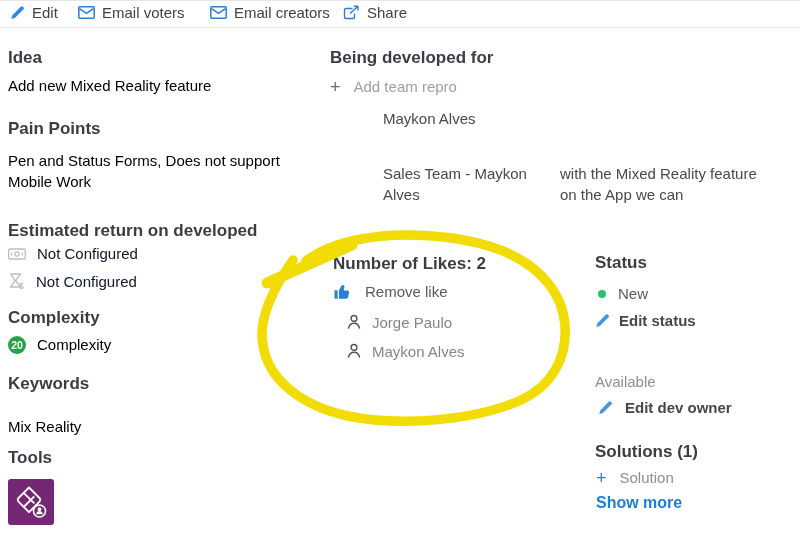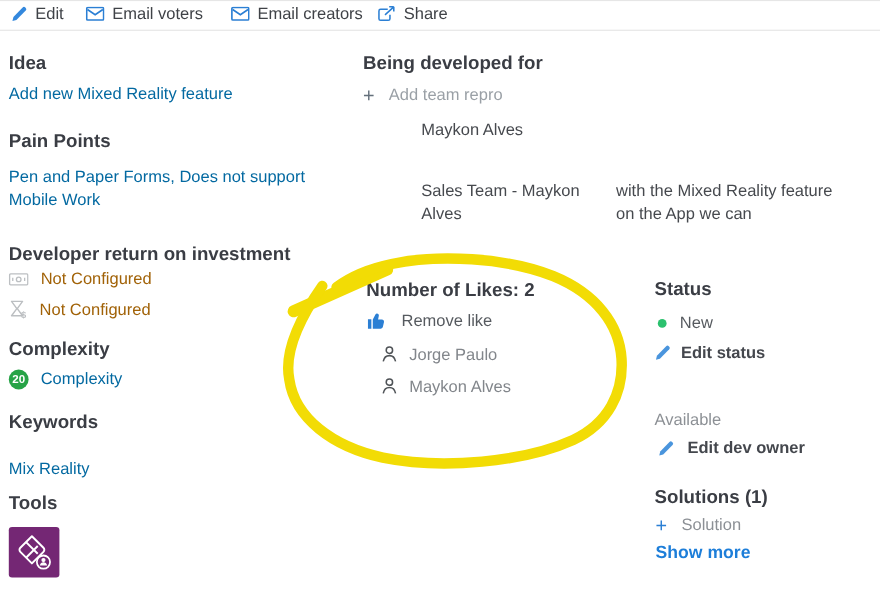--- a/index.html
+++ b/index.html
@@ -12,23 +12,23 @@
     position:absolute;left:0;top:0;width:800px;height:26px;
     border-top:1px solid #e6e6e6;border-bottom:1px solid #e4e4e4;background:#fff;
   }
   .tb-item{
     position:absolute;top:3px;display:flex;align-items:center;gap:7px;
     font-size:15px;color:#3f4247;cursor:pointer;white-space:nowrap;
   }
   
   .abs{position:absolute;}
   .h1{font-size:17px;font-weight:700;color:#3a3d44;white-space:nowrap;}
-  .body-gray{font-size:15px;color:#0369a1;line-height:21px;}
+  .body-gray{font-size:15px;color:#000000;line-height:21px;}
   .body-dark{font-size:15px;color:#46494e;line-height:21px;}
-  .faint{font-size:15px;color:#a16207;}
+  .faint{font-size:15px;color:#0f172a;}
   .row{display:flex;align-items:center;gap:11px;}
   .plus{font-size:18px;line-height:16px;font-weight:400;}
   .plus.gray{color:#64707b;}
   .plus.blue{color:#2b7fd4;}
   .badge{
     width:18px;height:18px;border-radius:50%;background:#27a347;color:#fff;
     font-size:10.5px;font-weight:700;display:flex;align-items:center;justify-content:center;text-align:center;
   }
   .dot{width:8px;height:8px;border-radius:50%;background:#2bc16e;}
   .editlink{font-size:15px;font-weight:700;color:#44474d;cursor:pointer;}
@@ -80,23 +80,23 @@
           </svg>
       </span>
       <span>Share</span>
     </div>
   </div>
 
   <div class="abs h1" style="left:8px;top:48px;">Idea</div>
   <div class="abs body-gray" style="left:8px;top:75px;width:300px;">Add new Mixed Reality feature</div>
 
   <div class="abs h1" style="left:8px;top:119px;">Pain Points</div>
-  <div class="abs body-gray" style="left:8px;top:150px;width:302px;">Pen and Paper Forms, Does not support Mobile Work</div>
-
-  <div class="abs h1" style="left:8px;top:221px;">Developer return on investment</div>
+  <div class="abs body-gray" style="left:8px;top:150px;width:302px;">Pen and Status Forms, Does not support Mobile Work</div>
+
+  <div class="abs h1" style="left:8px;top:221px;">Estimated return on developed</div>
   <div class="abs row" style="left:8px;top:245px;">
     <span class="icon">
       <svg width="18" height="14" viewBox="0 0 18 14">
           <rect x="0.7" y="2" width="16.6" height="10" rx="1" fill="none" stroke="#bcbfc2" stroke-width="1.3"></rect>
           <circle cx="9" cy="7" r="2.1" fill="none" stroke="#bcbfc2" stroke-width="1.2"></circle>
           <path d="M3.6 5.5v3M14.4 5.5v3" stroke="#bcbfc2" stroke-width="1.2"></path>
         </svg>
     </span>
     <span class="faint">Not Configured</span>
   </div>

